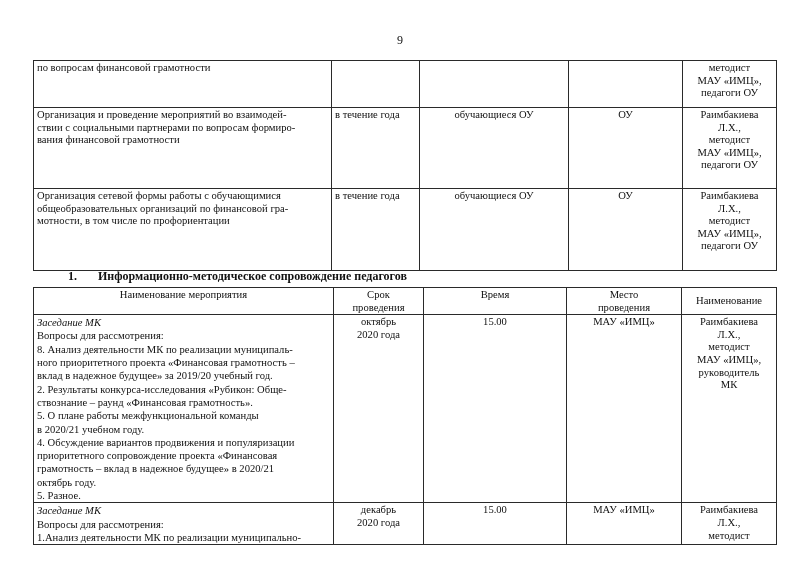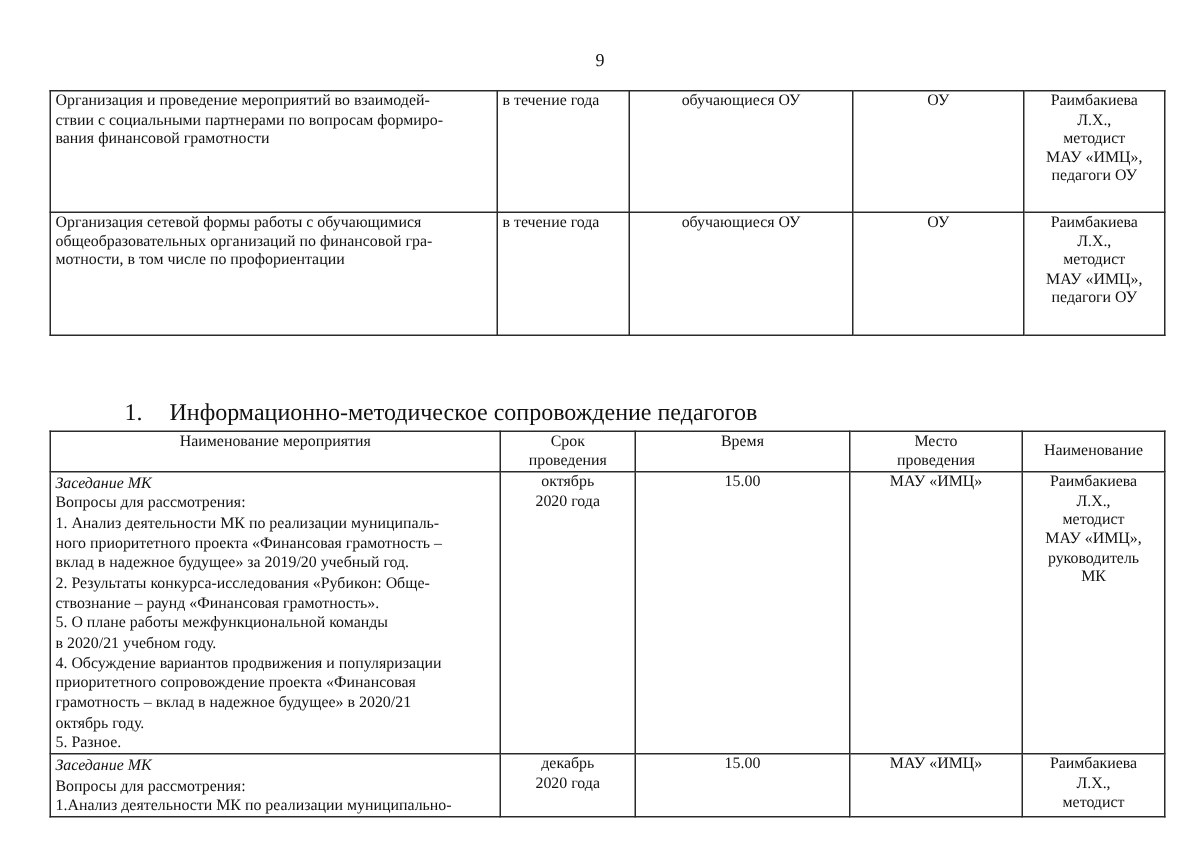--- a/index.html
+++ b/index.html
@@ -26,41 +26,54 @@
     font-weight: normal;
     box-sizing: border-box;
   }
   .t1 { left: 33px; top: 60px; width: 743px; }
   .t2 { left: 33px; top: 287px; width: 743px; }
   .c { text-align: center; }
   .j { text-align: justify; }
   .it { font-style: italic; }
   .section-heading {
     position: absolute; left: 68px; top: 270px;
-    font-weight: normal; font-size: 16px; white-space: nowrap; margin-left: 15px;
+    font-weight: bold; font-size: 12px; white-space: nowrap;
   }
   .section-heading .num { display: inline-block; width: 30px; }
   .line { display: block; }
   th { vertical-align: middle; }
   th.top { vertical-align: top; }
 </style>
 </head>
 <body>
 
 <div class="page-number">9</div>
 
 <table class="t1">
   <colgroup>
     <col style="width:298px">
       <col style="width:88px">
       <col style="width:149px">
       <col style="width:114px">
       <col style="width:94px">
   </colgroup>
   <tbody>
+      <tr style="height:47px">
+    <td class="j">
+      <span class="line">по вопросам финансовой грамотности</span>
+    </td>
+    <td></td>
+    <td class="c"></td>
+    <td class="c"></td>
+    <td class="c">
+      <span class="line">методист</span>
+      <span class="line">МАУ «ИМЦ»,</span>
+      <span class="line">педагоги ОУ</span>
+    </td>
+  </tr>
   <tr style="height:81px">
     <td class="j">
       <span class="line">Организация и проведение мероприятий во взаимодей-</span>
       <span class="line">ствии с социальными партнерами по вопросам формиро-</span>
       <span class="line">вания финансовой грамотности</span>
     </td>
     <td>в течение года</td>
     <td class="c">обучающиеся ОУ</td>
     <td class="c">ОУ</td>
     <td class="c">
@@ -114,21 +127,21 @@
     <th class="c">
       <span class="line">Место</span>
       <span class="line">проведения</span>
     </th>
     <th class="c">Наименование</th>
   </tr>
   <tr style="height:186px">
     <td class="j" style="line-height:13.3px">
       <span class="line it">Заседание МК</span>
       <span class="line">Вопросы для рассмотрения:</span>
-      <span class="line">1. Анализ деятельности МК по реализации муниципаль-</span>
+      <span class="line">8. Анализ деятельности МК по реализации муниципаль-</span>
       <span class="line">ного приоритетного проекта «Финансовая грамотность –</span>
       <span class="line">вклад в надежное будущее» за 2019/20 учебный год.</span>
       <span class="line">2. Результаты конкурса-исследования «Рубикон: Обще-</span>
       <span class="line">ствознание – раунд «Финансовая грамотность».</span>
       <span class="line">5. О плане работы межфункциональной команды</span>
       <span class="line">в 2020/21 учебном году.</span>
       <span class="line">4. Обсуждение вариантов продвижения и популяризации</span>
       <span class="line">приоритетного сопровождение проекта «Финансовая</span>
       <span class="line">грамотность – вклад в надежное будущее» в 2020/21</span>
       <span class="line">октябрь году.</span>

